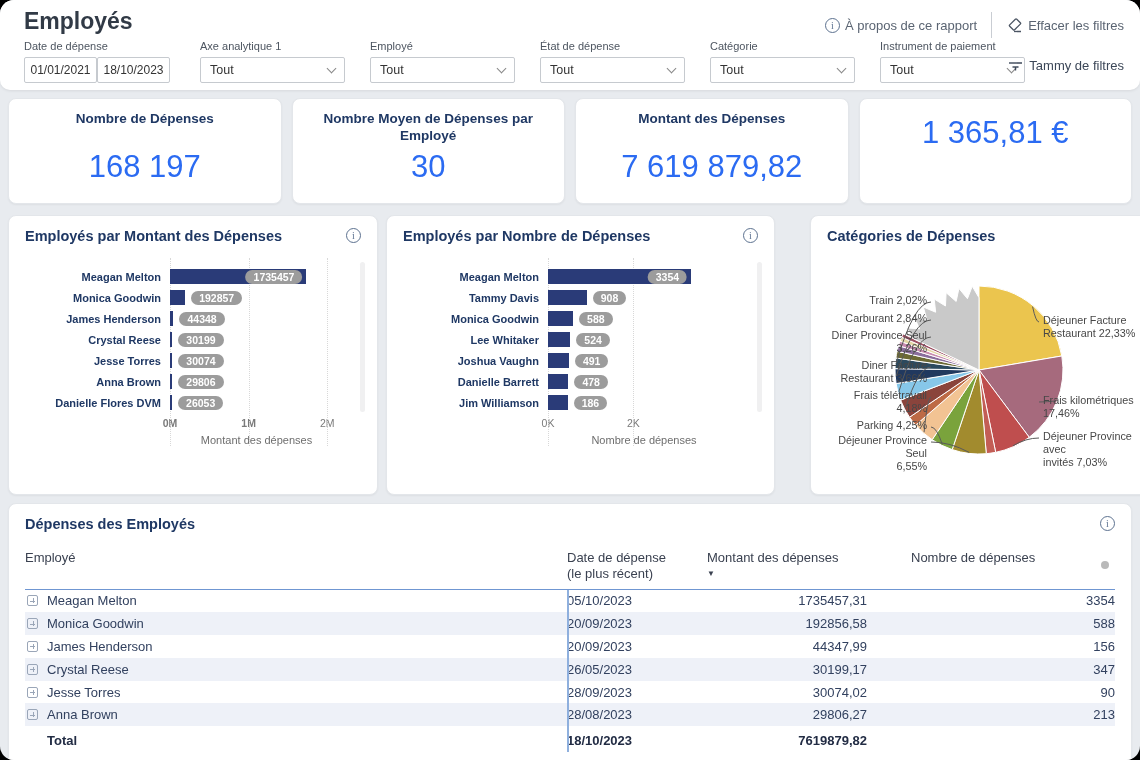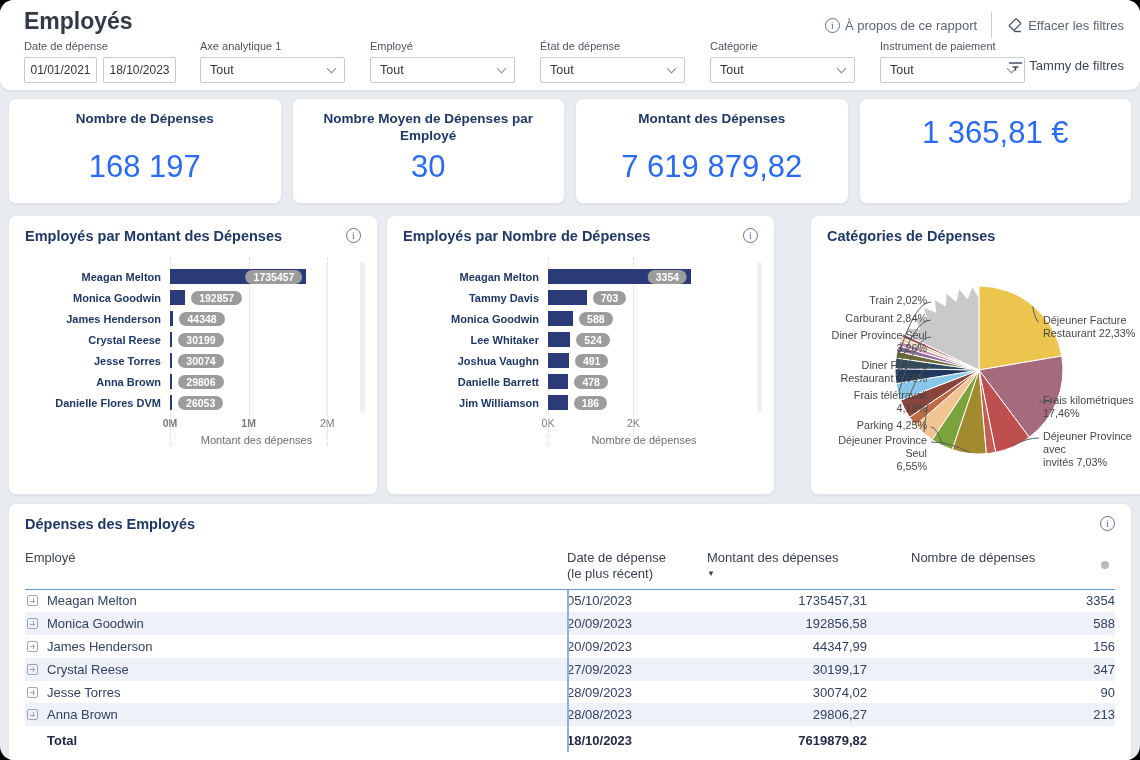--- a/index.html
+++ b/index.html
@@ -17,21 +17,21 @@
   .info-icon{ display:inline-flex; width:15px; height:15px; border:1.2px solid #5d7290; border-radius:50%;
     color:#5d7290; font-size:10px; align-items:center; justify-content:center; font-family:"Liberation Serif",serif; }
   .fgroup{ position:absolute; top:40px; }
   .flabel{ font-size:11px; color:#4d5560; margin-bottom:5px; }
   .dropdown{ width:145px; height:26px; border:1px solid #c6cacf; border-radius:2px; background:#fff;
     display:flex; align-items:center; justify-content:space-between; padding:0 9px; font-size:12.5px; color:#333; cursor:pointer;}
   .chev{ width:7px; height:7px; border-right:1.4px solid #888; border-bottom:1.4px solid #888;
     transform:rotate(45deg); margin-top:-3px; }
   .dateinput{ width:73px; height:26px; border:1px solid #c6cacf; border-radius:2px; background:#fff;
     font-size:12px; color:#333; display:flex; align-items:center; justify-content:center; }
-  .daterow{ display:flex; gap:6px; }
+  .daterow{ display:flex; }
   .morefilters{ position:absolute; right:16px; top:58px; display:flex; align-items:center; gap:6px;
     font-size:13px; color:#3c4758; cursor:pointer; }
 
   
   .kpi-row{ position:absolute; left:8px; top:98px; width:1124px; display:flex; gap:10px; }
   .card{ background:#fff; border-radius:8px; border:1px solid #e3e6ea; box-shadow:0 1px 2px rgba(0,0,0,.05); }
   .kpi{ flex:1; height:106px; display:flex; flex-direction:column; align-items:center; padding:12px 14px 8px; }
   .kpi-title{ color:#1f3864; font-weight:bold; font-size:13.5px; text-align:center; line-height:1.25; min-height:34px;
     display:flex; align-items:flex-start; justify-content:center;}
   .kpi-value{ color:#2b6bf2; font-size:31px; margin-top:4px; }
@@ -264,21 +264,21 @@
       <div class="cat">Meagan Melton</div>
       <div class="track">
         <div class="bar" style="width:74.53333333333333%;background:#2a3b78"></div>
         <div class="pill inside" style="left:74.53333333333333%">3354</div>
       </div>
         </div>
         <div class="brow">
       <div class="cat">Tammy Davis</div>
       <div class="track">
         <div class="bar" style="width:20.177777777777777%;background:#2a3b78"></div>
-        <div class="pill " style="left:20.177777777777777%">703</div>
+        <div class="pill " style="left:20.177777777777777%">908</div>
       </div>
         </div>
         <div class="brow">
       <div class="cat">Monica Goodwin</div>
       <div class="track">
         <div class="bar" style="width:13.066666666666665%;background:#2a3b78"></div>
         <div class="pill " style="left:13.066666666666665%">588</div>
       </div>
         </div>
         <div class="brow">
@@ -416,21 +416,21 @@
           </div>
       <div class="cell">20/09/2023</div>
       <div class="cell right amount">44347,99</div>
       <div class="cell right">156</div>
     </div>
         <div class="trow tbl-grid">
       <div class="cell">
         <span class="expand"></span>
         <span>Crystal Reese</span>
           </div>
-      <div class="cell">27/09/2023</div>
+      <div class="cell">26/05/2023</div>
       <div class="cell right amount">30199,17</div>
       <div class="cell right">347</div>
     </div>
         <div class="trow tbl-grid">
       <div class="cell">
         <span class="expand"></span>
         <span>Jesse Torres</span>
           </div>
       <div class="cell">28/09/2023</div>
       <div class="cell right amount">30074,02</div>

